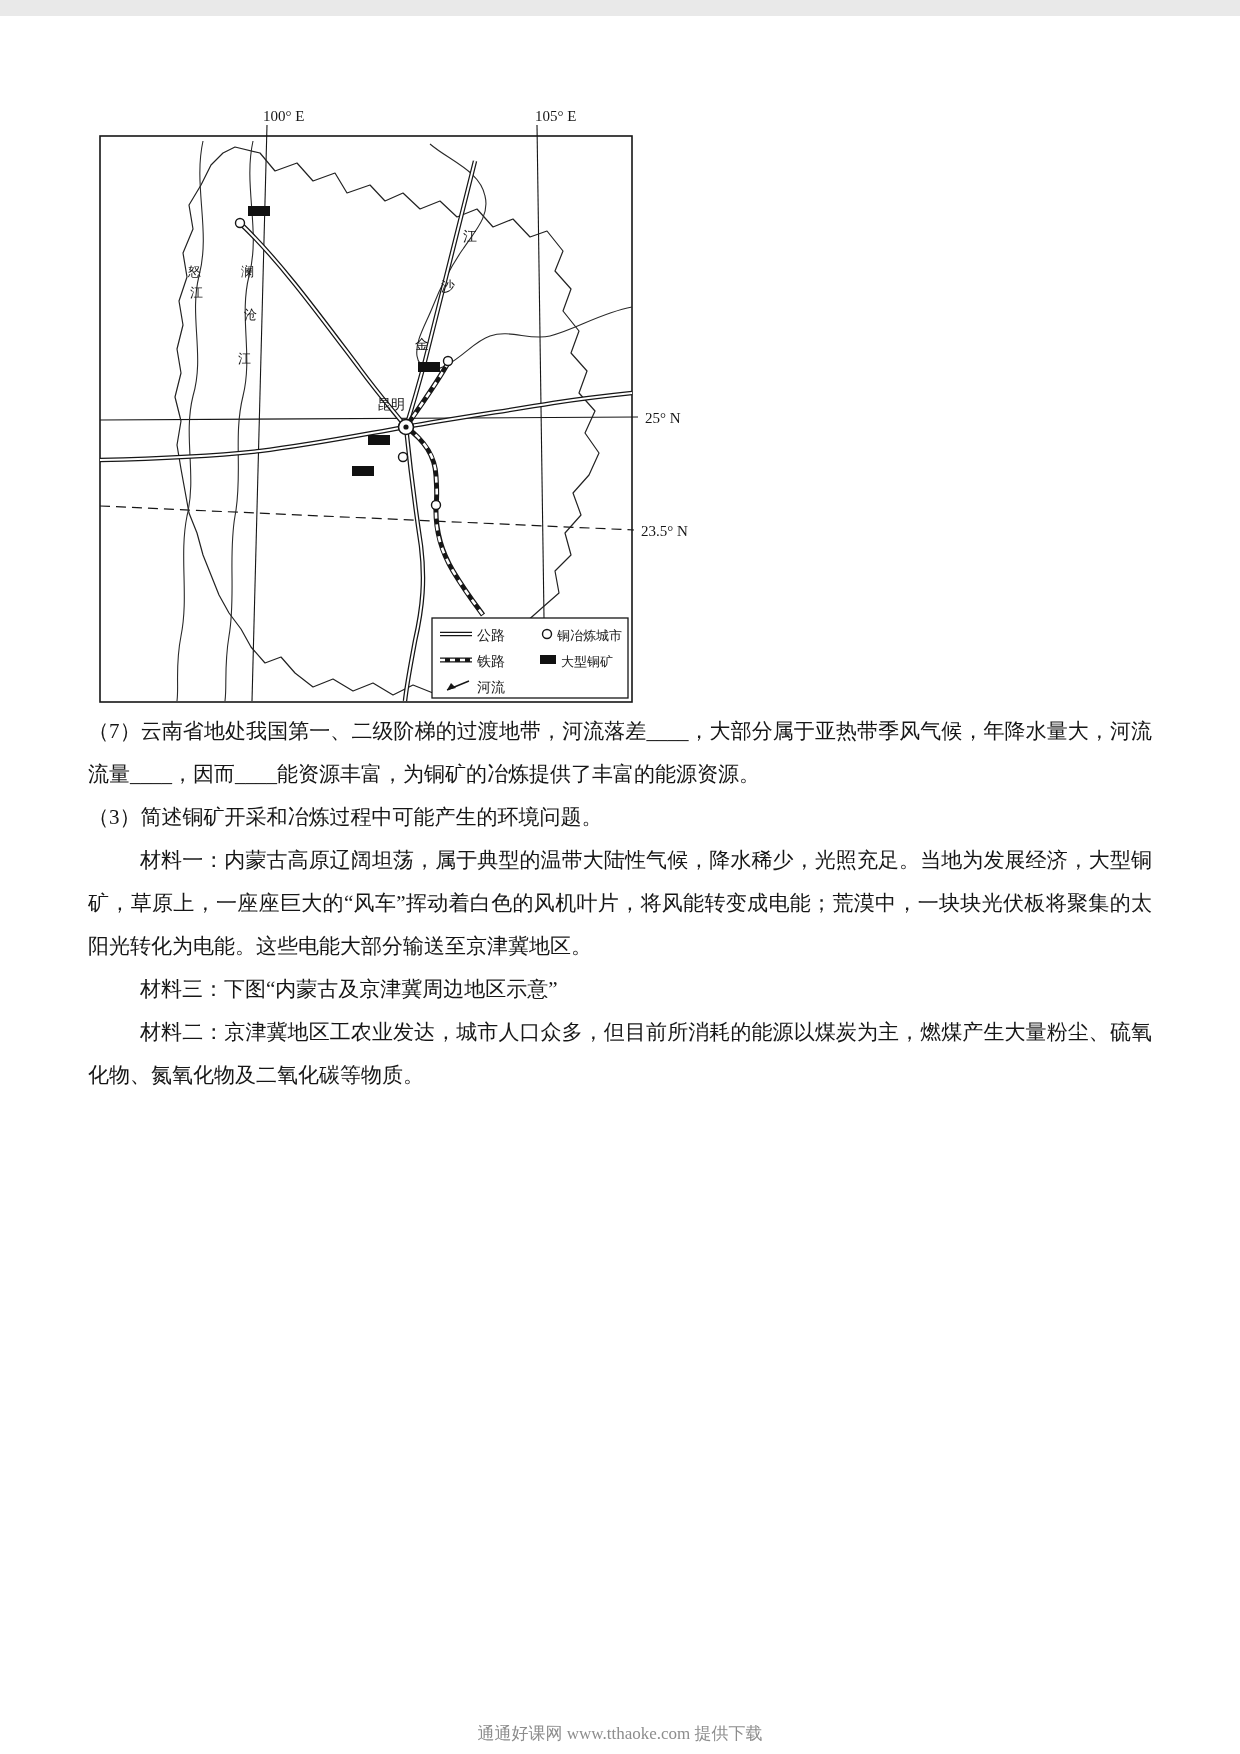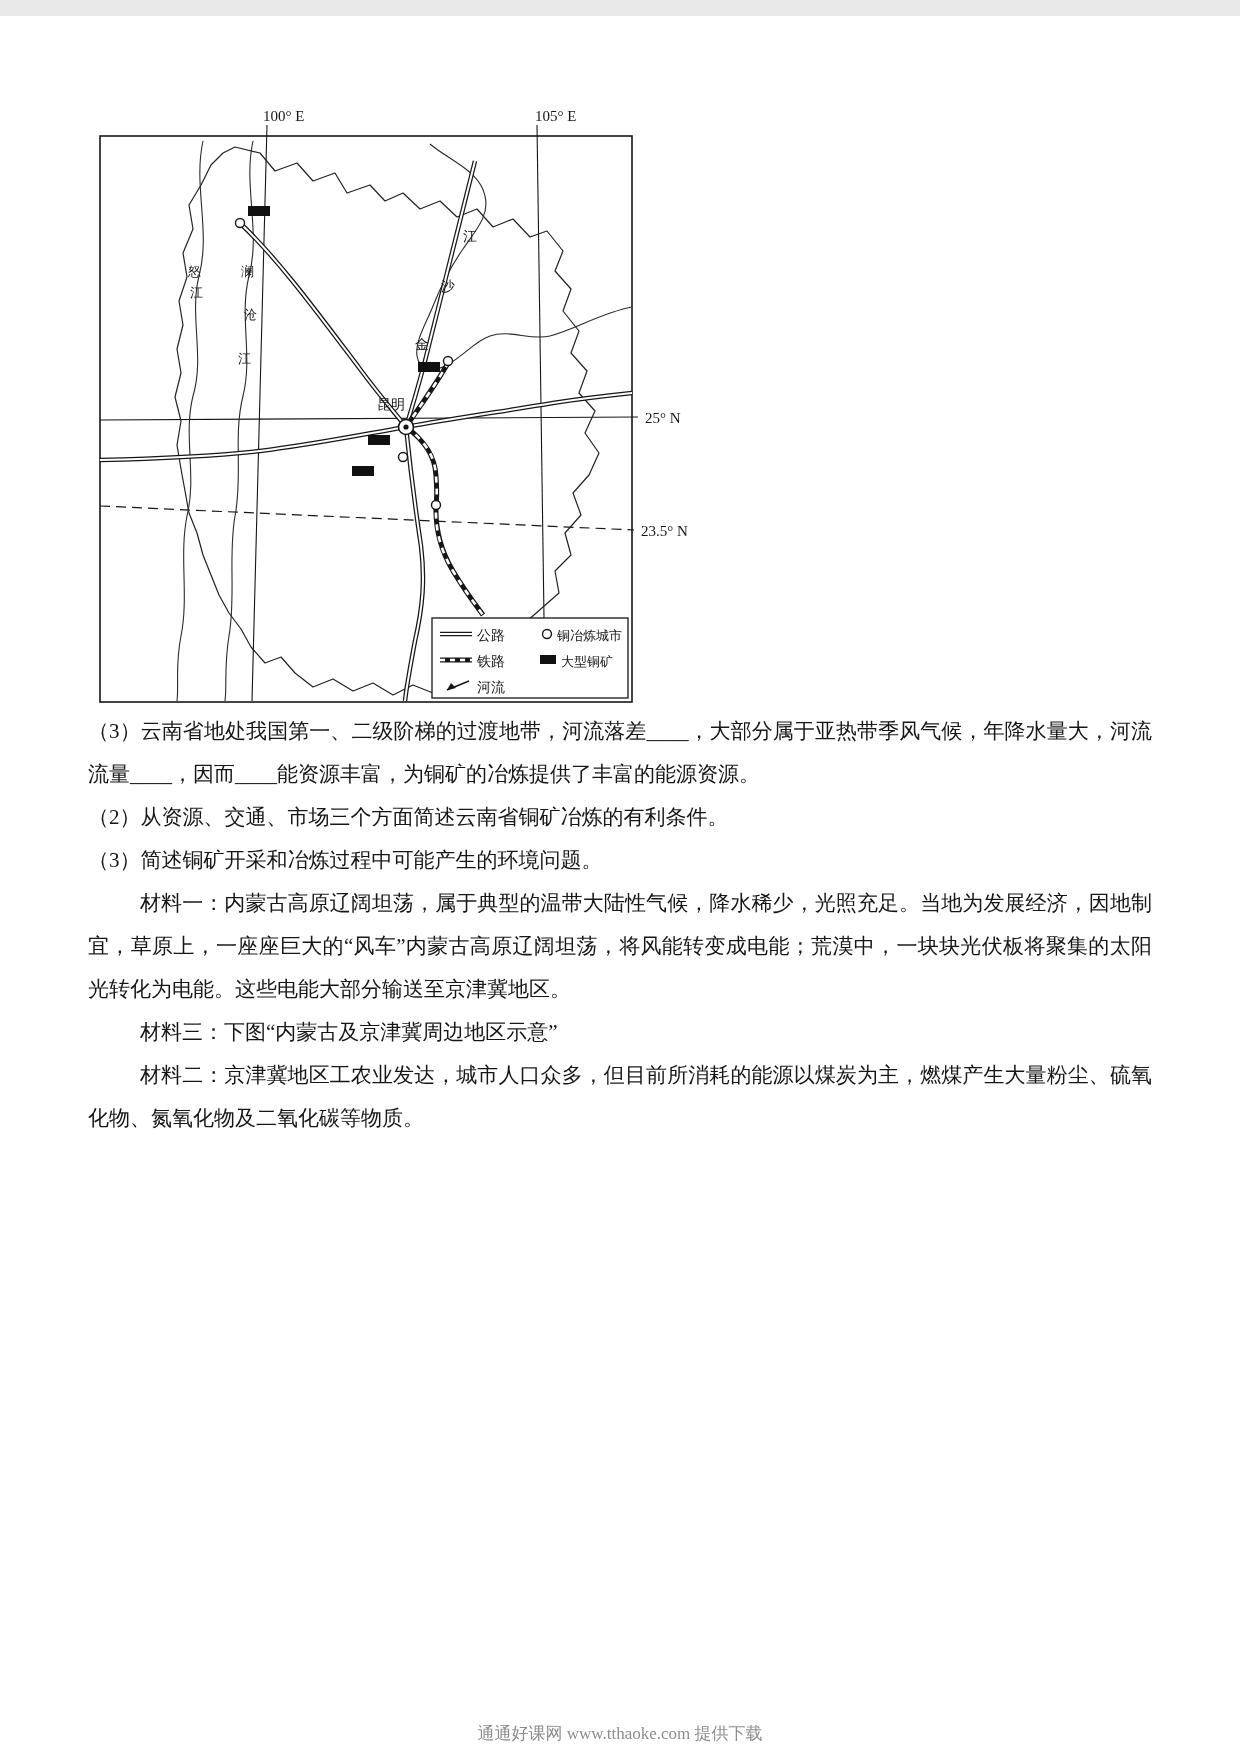--- a/index.html
+++ b/index.html
@@ -126,23 +126,22 @@
         <text x="476" y="565" font-size="13">大型铜矿</text>
 
         <path d="M362,589 L384,580" stroke="#161616" stroke-width="1.4" fill="none"></path>
         <path d="M362,589 L371,587 L366,582 Z" fill="#161616"></path>
         <text x="392" y="591" font-size="14">河流</text>
       </g>
     </svg>
   </div>
 
   <div class="text-block">
-    <p class="q">（3）云南省地处我国第一、二级阶梯的过渡地带，河流落差____，大部分属于亚热带季风气候，年降水量大，河流流量____，因而____能资源丰富，为铜矿的冶炼提供了丰富的能源资源。</p>
-    <p class="q">（2）从资源、交通、市场三个方面简述云南省铜矿冶炼的有利条件。</p>
+    <p class="q">（7）云南省地处我国第一、二级阶梯的过渡地带，河流落差____，大部分属于亚热带季风气候，年降水量大，河流流量____，因而____能资源丰富，为铜矿的冶炼提供了丰富的能源资源。</p>
     <p class="q">（3）简述铜矿开采和冶炼过程中可能产生的环境问题。</p>
-    <p class="material">材料一：内蒙古高原辽阔坦荡，属于典型的温带大陆性气候，降水稀少，光照充足。当地为发展经济，因地制宜，草原上，一座座巨大的“风车”内蒙古高原辽阔坦荡，将风能转变成电能；荒漠中，一块块光伏板将聚集的太阳光转化为电能。这些电能大部分输送至京津冀地区。</p>
+    <p class="material">材料一：内蒙古高原辽阔坦荡，属于典型的温带大陆性气候，降水稀少，光照充足。当地为发展经济，大型铜矿，草原上，一座座巨大的“风车”挥动着白色的风机叶片，将风能转变成电能；荒漠中，一块块光伏板将聚集的太阳光转化为电能。这些电能大部分输送至京津冀地区。</p>
     <p class="material">材料三：下图“内蒙古及京津冀周边地区示意”</p>
     <p class="material">材料二：京津冀地区工农业发达，城市人口众多，但目前所消耗的能源以煤炭为主，燃煤产生大量粉尘、硫氧化物、氮氧化物及二氧化碳等物质。</p>
   </div>
 
   <div class="footer">通通好课网  www.tthaoke.com 提供下载</div>
 
 </div>
 
 </body></html>

